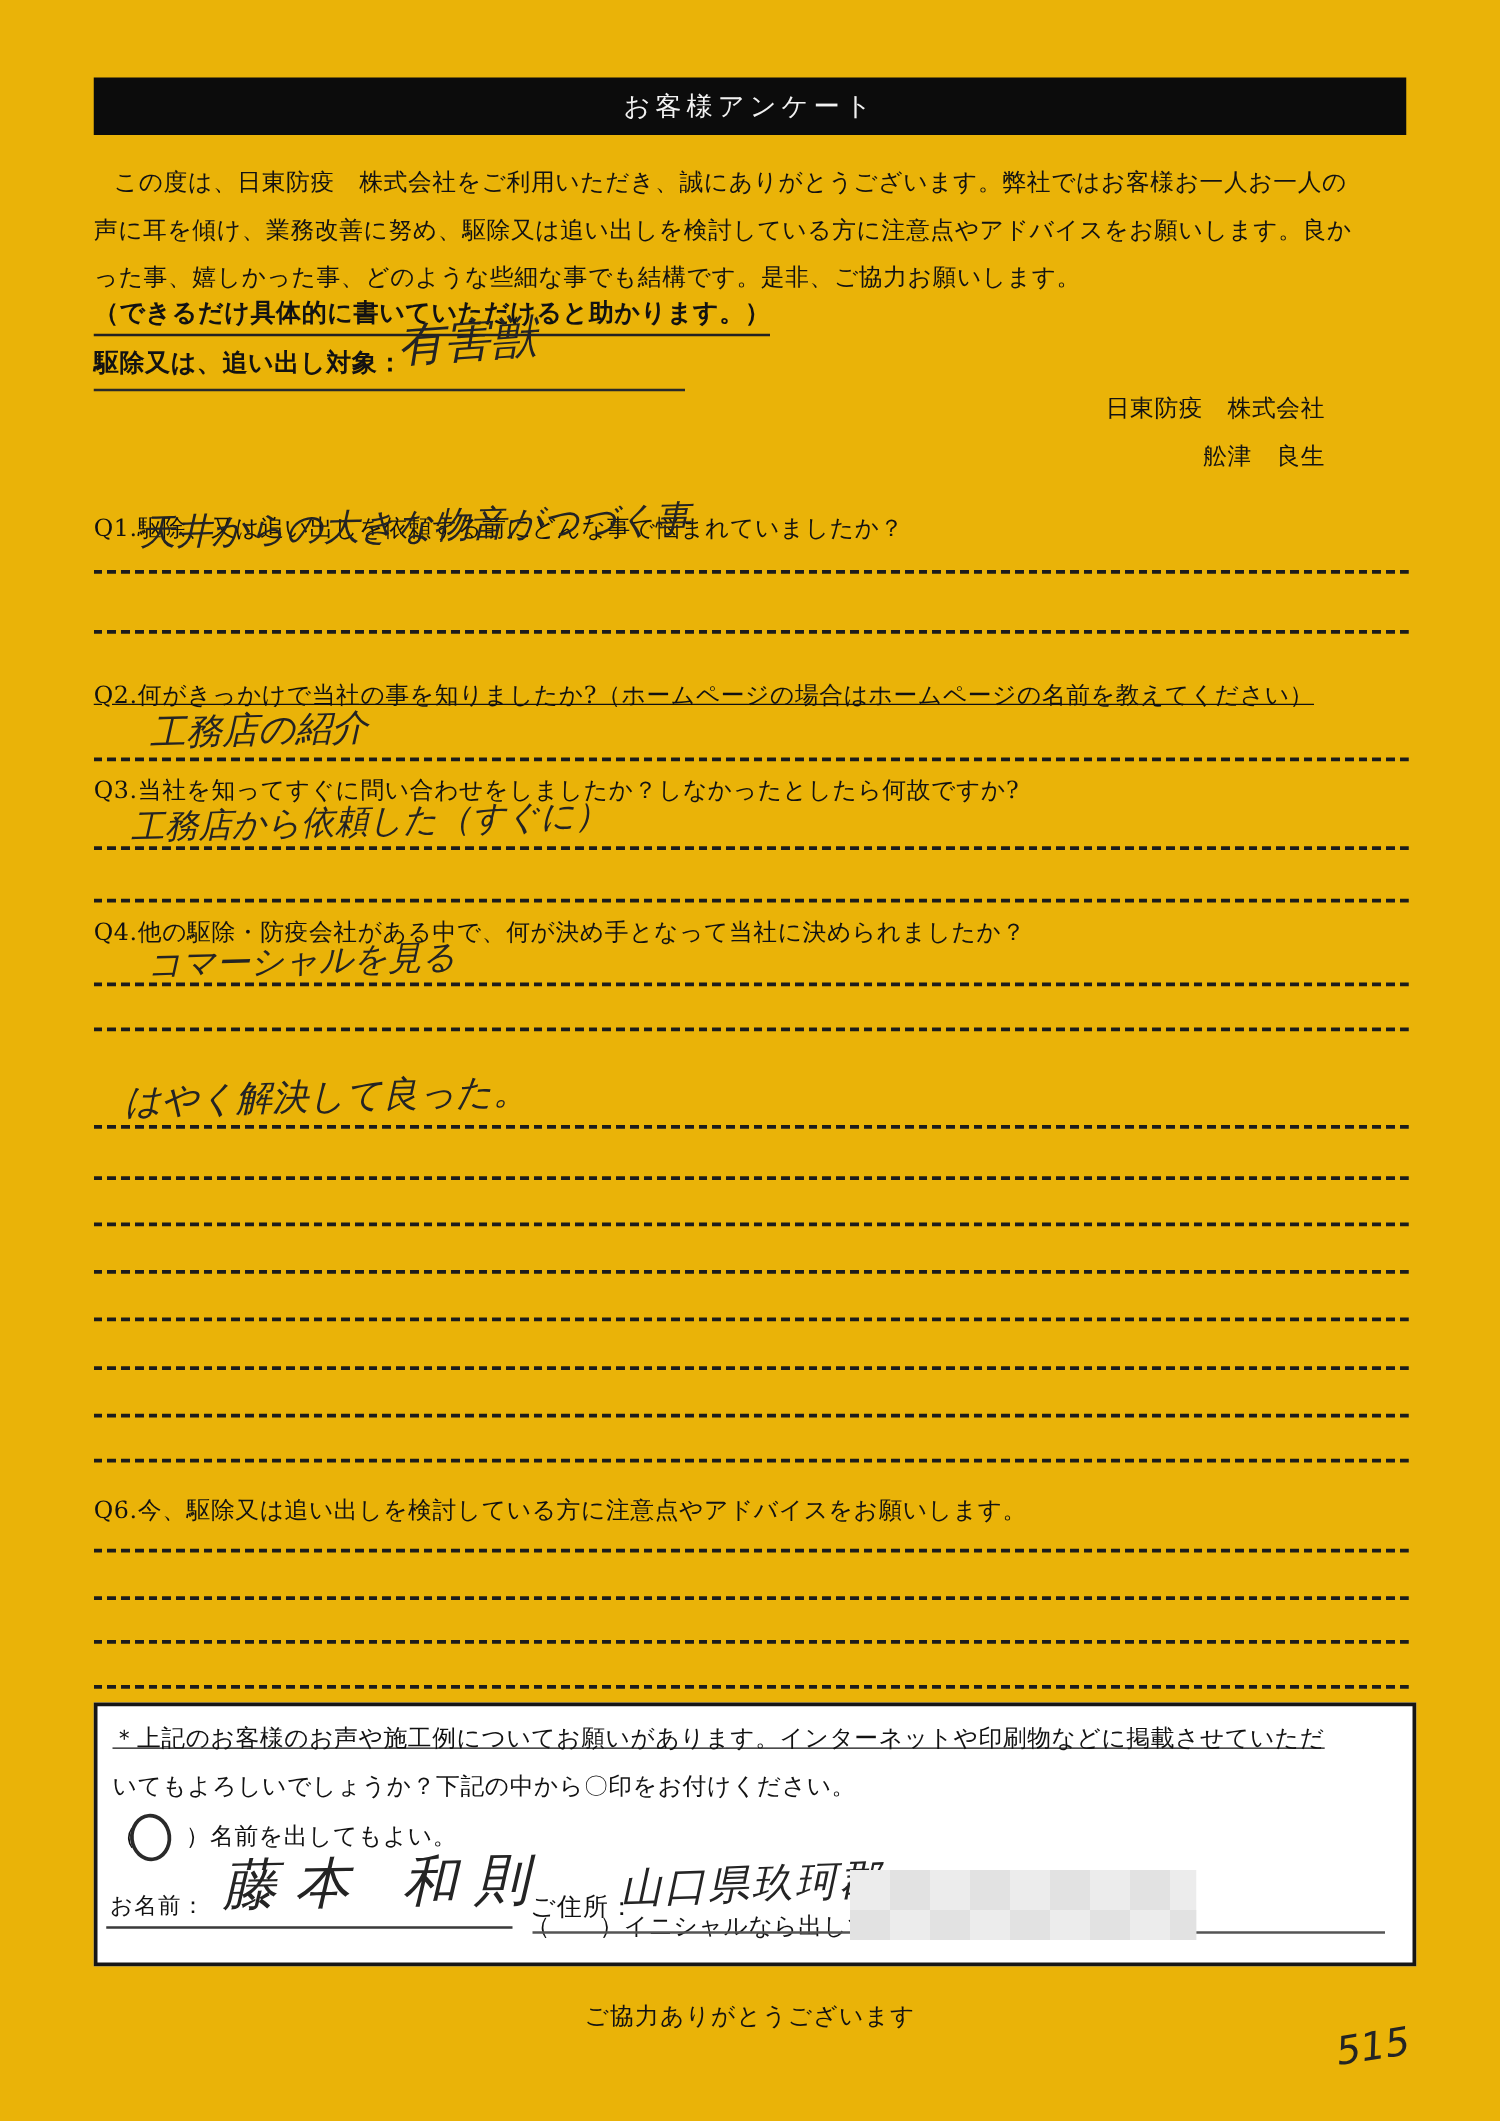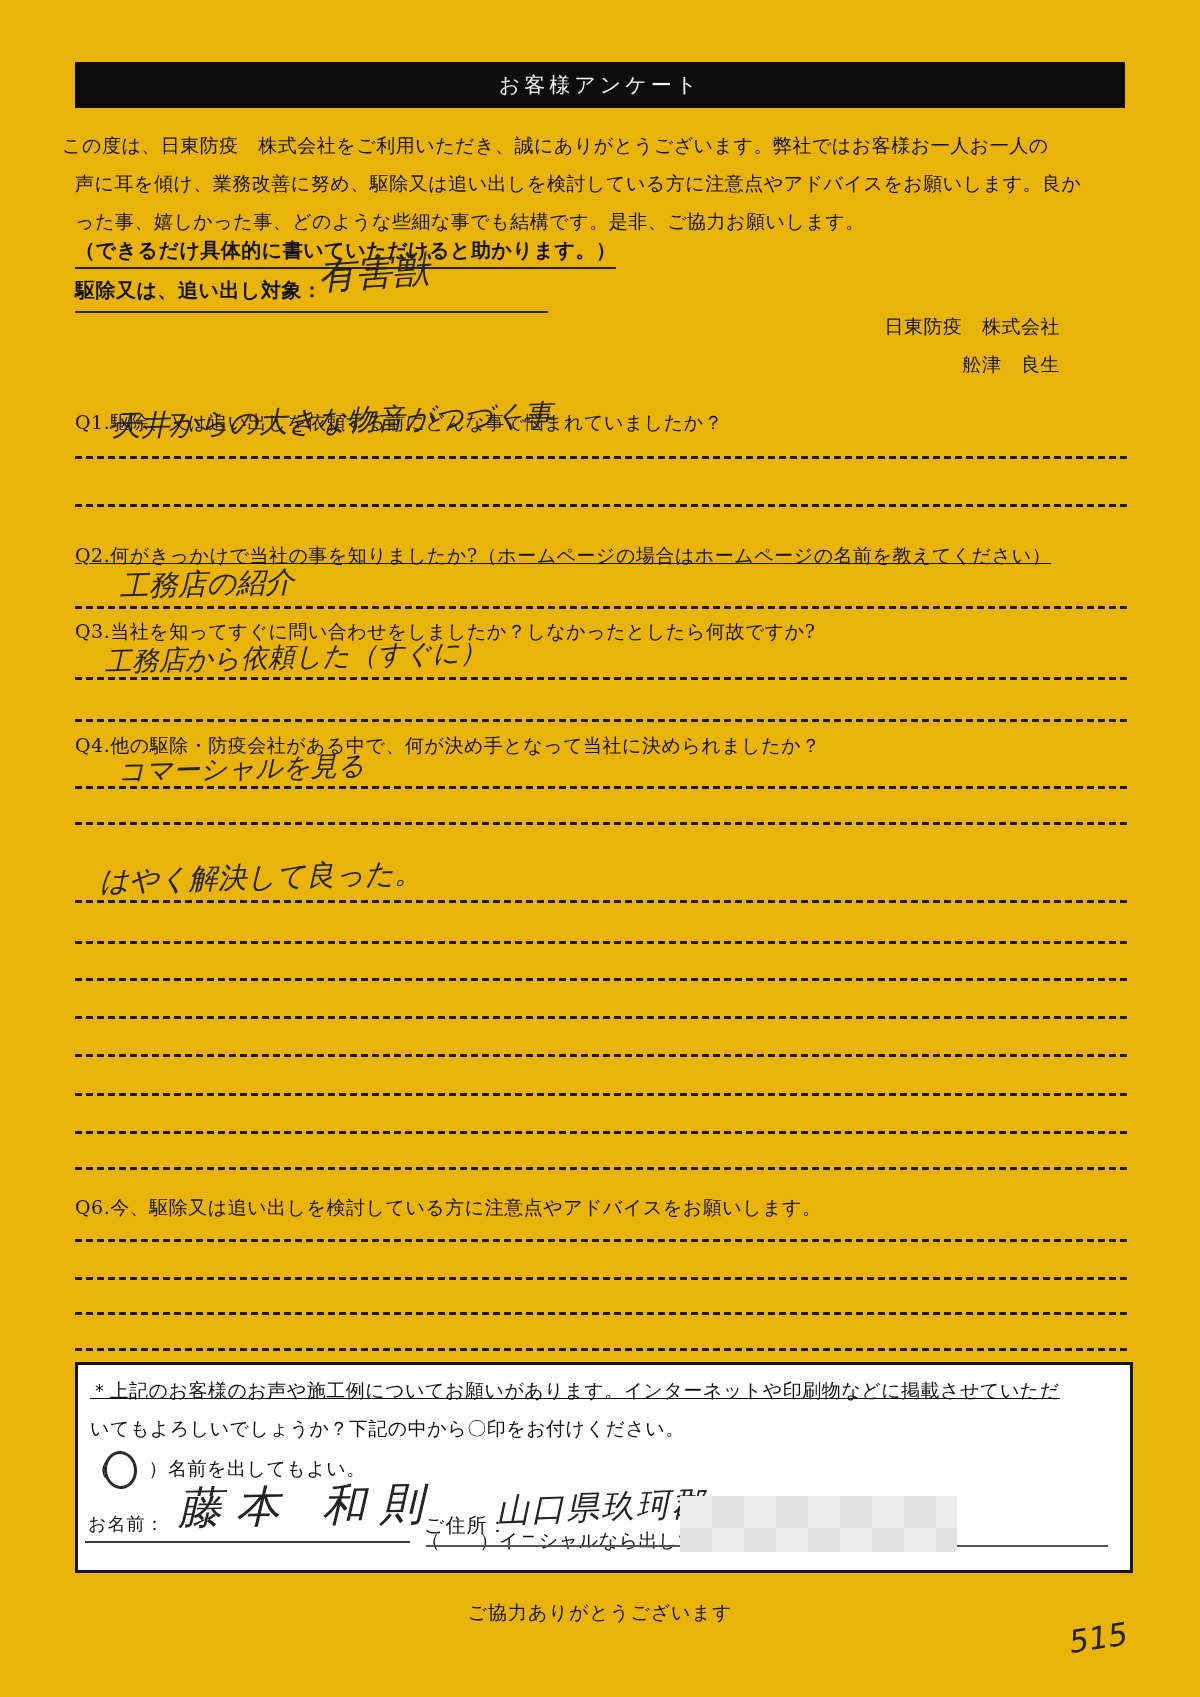--- a/index.html
+++ b/index.html
@@ -54,21 +54,21 @@
 </style>
 </head>
 <body>
 
 <div class="page">
 
   <div class="header-bar">
     <span>お客様アンケート</span>
   </div>
 
-  <div class="abs ptext" style="left:62px; top:133px;">この度は、日東防疫　株式会社をご利用いただき、誠にありがとうございます。弊社ではお客様お一人お一人の</div>
+  <div class="abs ptext" style="left:91px; top:133px;">この度は、日東防疫　株式会社をご利用いただき、誠にありがとうございます。弊社ではお客様お一人お一人の</div>
   <div class="abs ptext" style="left:75px; top:171px;">声に耳を傾け、業務改善に努め、駆除又は追い出しを検討している方に注意点やアドバイスをお願いします。良か</div>
   <div class="abs ptext" style="left:75px; top:209px;">った事、嬉しかった事、どのような些細な事でも結構です。是非、ご協力お願いします。</div>
 
   <div class="abs ptext bold note-underlined" style="left:75px; top:237px; font-size:20px;">（できるだけ具体的に書いていただけると助かります。）</div>
 
   <div class="abs ptext bold" style="left:75px; top:277px; font-size:20px;">駆除又は、追い出し対象：</div>
   <div class="uline" style="left:75px; top:311px; width:473px;"></div>
   <div class="hw" style="left:320px; top:252px; font-size:37px; transform:rotate(-4deg);">有害獣</div>
 
   <div class="abs ptext sig" style="top:314px;">日東防疫　株式会社</div>

